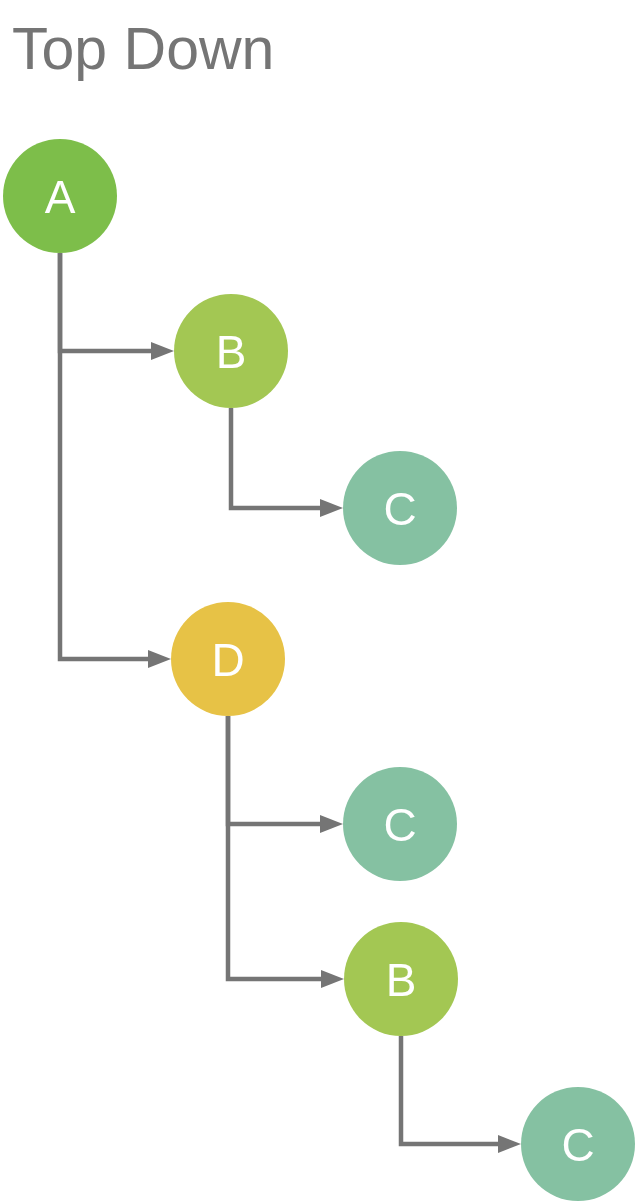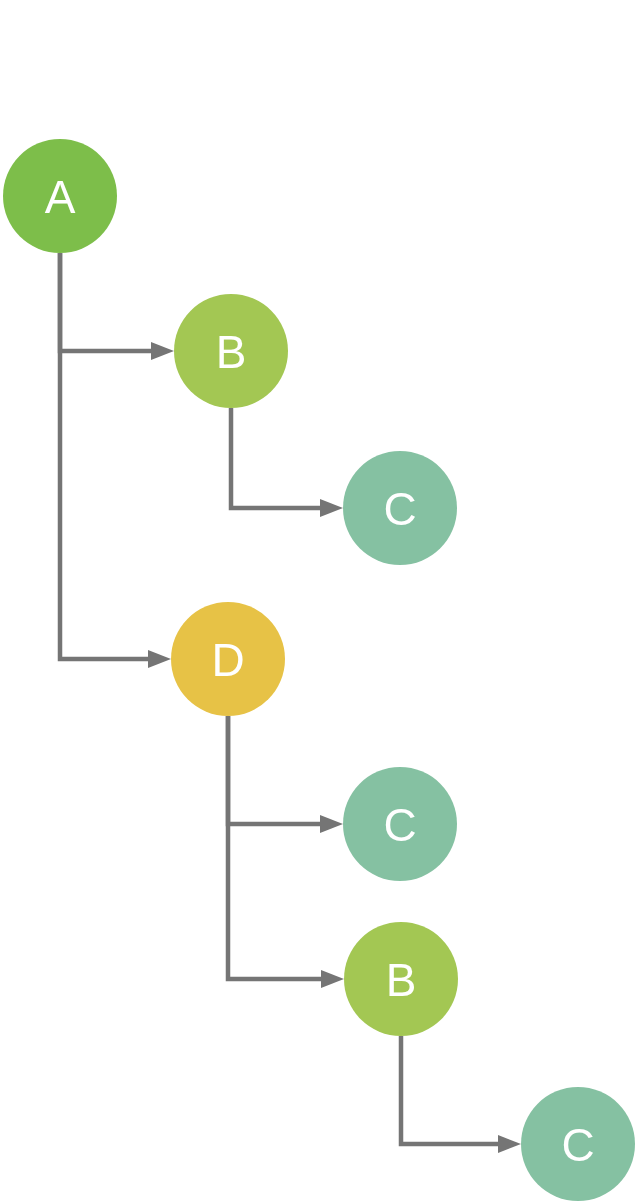--- a/index.html
+++ b/index.html
@@ -38,20 +38,21 @@
     font-size: 46px;
     font-weight: 300;
     fill: #ffffff;
     text-anchor: middle;
   }
 </style>
 </head>
 <body>
 
 <div class="stage">
+  <div class="page-title">Top Down</div>
   <svg class="tree" xmlns="http://www.w3.org/2000/svg" width="638" height="1204" viewBox="0 0 638 1204">
       <g>
         <path d="M 60 253 V 351 H 153" fill="none" stroke="#757575" stroke-width="4.5"></path>
         <polygon points="174,351 151,342 151,360" fill="#757575"></polygon>
       </g>
       <g>
         <path d="M 60 253 V 659 H 150" fill="none" stroke="#757575" stroke-width="4.5"></path>
         <polygon points="171,659 148,650 148,668" fill="#757575"></polygon>
       </g>
       <g>

